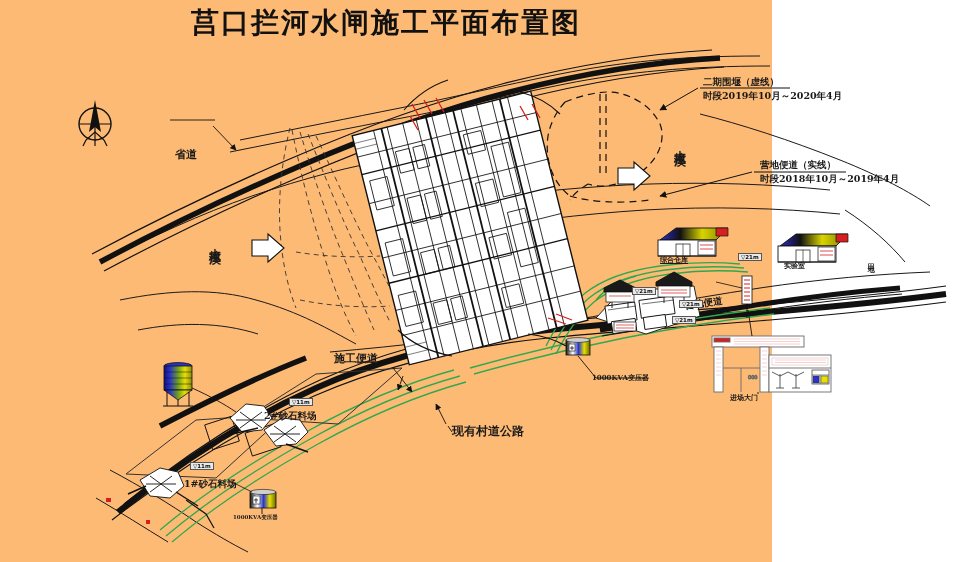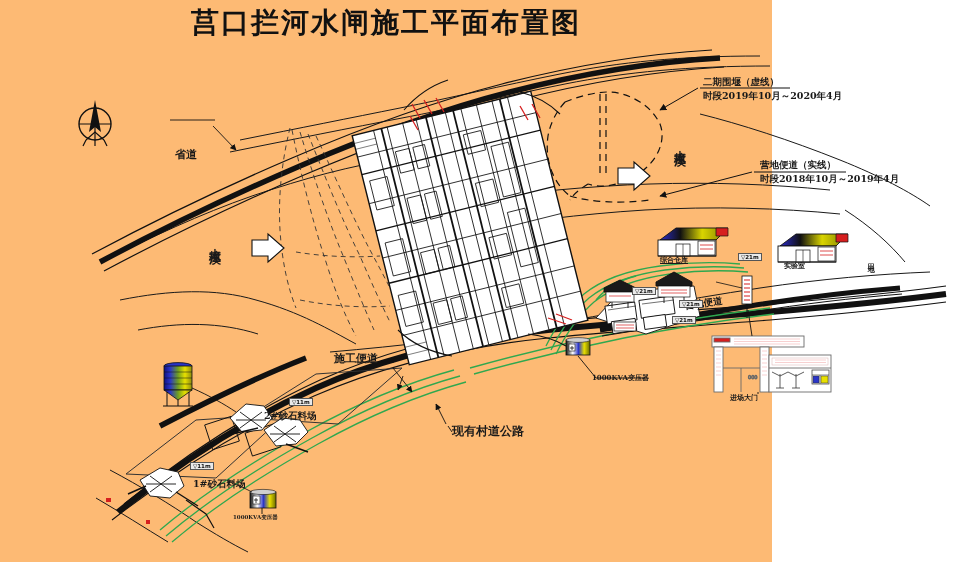--- a/index.html
+++ b/index.html
@@ -519,21 +519,21 @@
   <div class="anno anno-sm" style="left:684px; top:300px; transform:rotate(-8deg); transform-origin:left top;">营地便道</div>
 
   <div class="anno anno-xs vert" style="left:866px; top:258px;">田地</div>
 
   <div class="anno anno-xs" style="left:730px; top:394px;">进场大门</div>
 
   <div class="anno anno-xs" style="left:660px; top:256px;text-decoration:underline;">综合仓库</div>
 
   <div class="anno anno-xs" style="left:784px; top:262px;">实验室</div>
 
-  <div class="anno anno-sm" style="left:193px; top:478px;">1#砂石料场</div>
+  <div class="anno anno-sm" style="left:184px; top:478px;">1#砂石料场</div>
 
   <div class="anno anno-sm" style="left:264px; top:410px;">2#砂石料场</div>
 
   <div class="anno anno-xs" style="left:592px; top:374px;">1000KVA变压器</div>
 
   <div class="anno anno-xxs" style="left:233px; top:514px;">1000KVA变压器</div>
 
   <div class="elev-badge" style="left:289px; top:398px;">▽11m</div>
   <div class="elev-badge" style="left:190px; top:462px;">▽11m</div>
   <div class="elev-badge" style="left:738px; top:253px;">▽21m</div>

